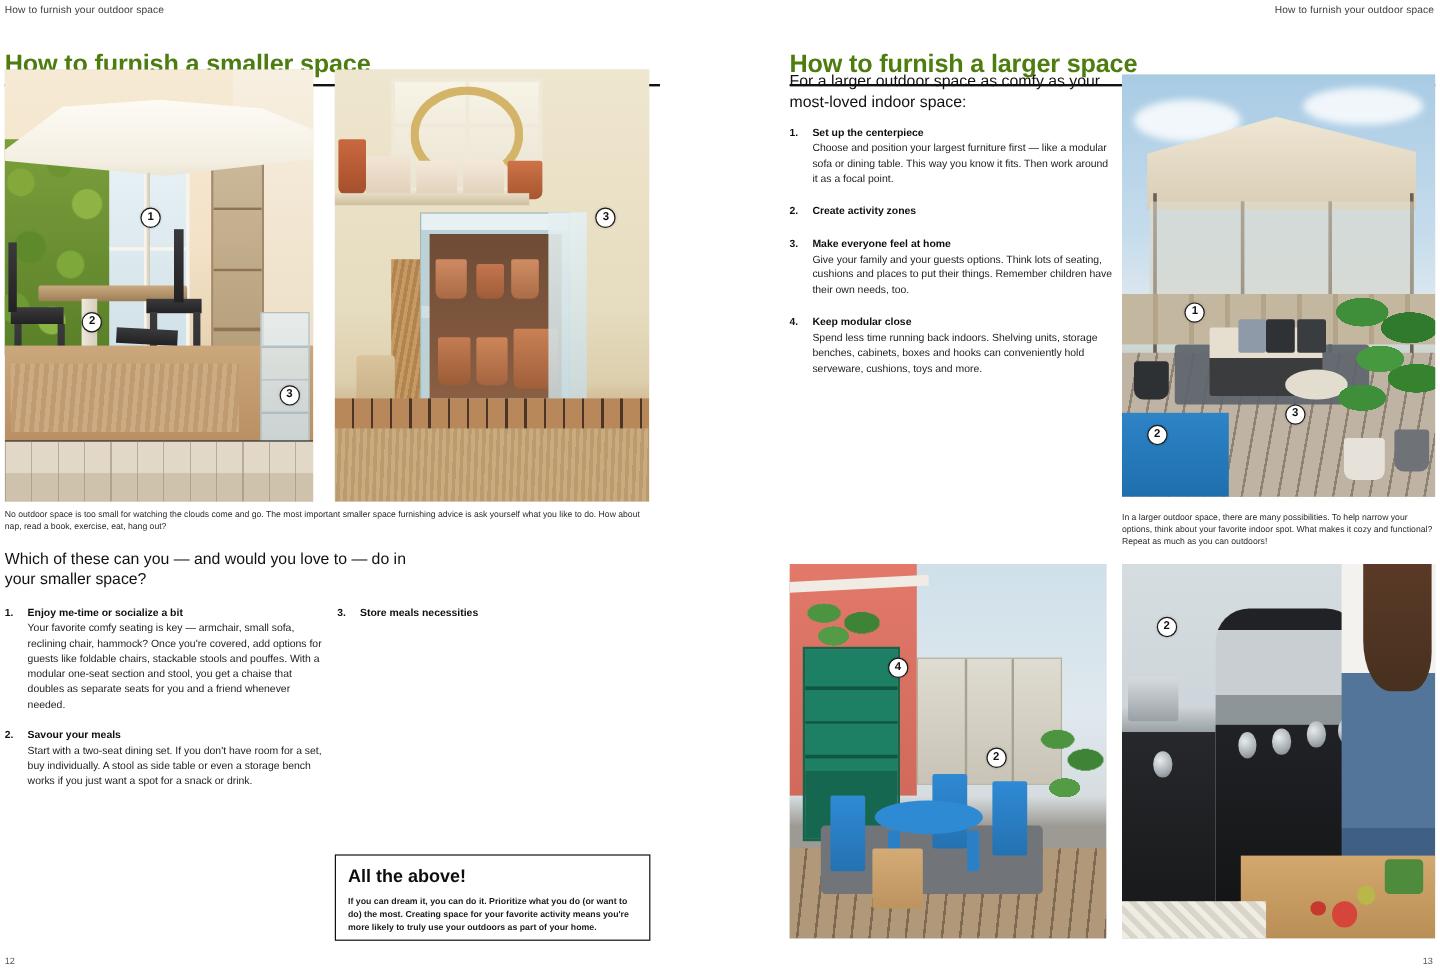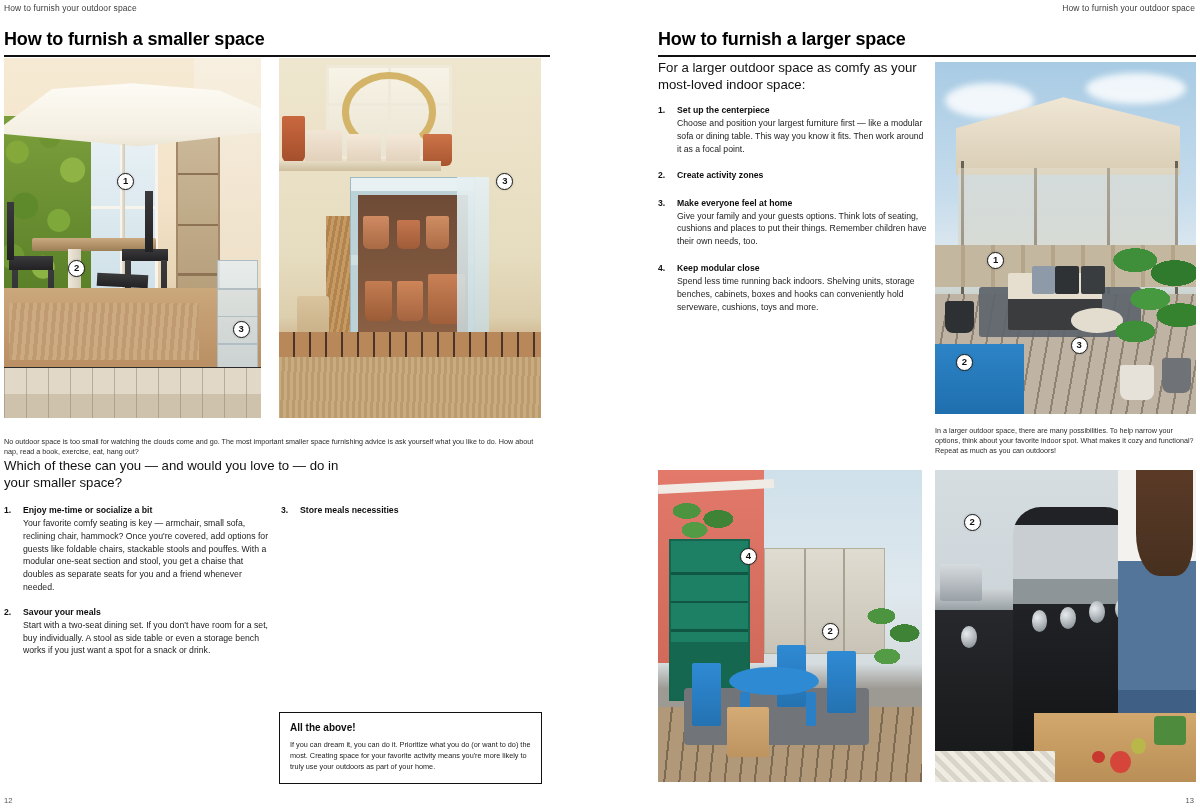--- a/index.html
+++ b/index.html
@@ -23,22 +23,22 @@
     position: absolute; top: 3px;
     font-size: 8.5px; color: #3c3c3c; letter-spacing: .1px;
     white-space: nowrap;
   }
   .runhead-left  { left: 4px; }
   .runhead-right { right: 5px; }
 
   
   .section-head { position: absolute; }
   .section-head h1 {
-    font-size: 18px; font-weight: bold; letter-spacing: -.15px;
-    line-height: 1.1; color: #000000;
+    font-size: 21px; font-weight: bold; letter-spacing: -.15px;
+    line-height: 1.1; color: #4d7c0f; margin-top: 12px;
   }
   .rule { height: 2px; background: #111; margin-top: 5px; }
 
   
   .photo {
     position: absolute; overflow: hidden;
     background: #d8d2c8;
   }
 
   
@@ -77,22 +77,22 @@
     font-size: 8.7px; font-weight: 700; line-height: 1.45;
     color: #0d0d0d; margin-bottom: .5px;
   }
   .ntext { font-size: 8.7px; line-height: 1.47; color: #1c1c1c; }
 
   
   .callout {
     position: absolute; border: 1.6px solid #111; background: #fff;
     padding: 9px 10px 10px 10px;
   }
-  .callout h3 { font-size: 10px; font-weight: 700; margin-bottom: 7px; color: #0d0d0d; }
-  .callout p  { font-size: 7.3px; line-height: 1.48; color: #1c1c1c; }
+  .callout h3 { font-size: 15px; font-weight: 700; margin-bottom: 7px; color: #0d0d0d; }
+  .callout p  { font-size: 7.3px; line-height: 1.48; color: #1c1c1c; font-weight: bold; }
 
   
   .folio { position: absolute; bottom: 6px; font-size: 7.6px; color: #555; }
   .folio-left  { left: 4px; }
   .folio-right { right: 6px; }
 
   
   .scene { position: absolute; inset: 0; }
 
   
@@ -340,21 +340,21 @@
         <div class="p2-pot" style="left:57%; top:60%; width:14%; height:14%; background:linear-gradient(180deg,#c98055,#a05f3a);"></div>
         <div class="p2-cover"></div>
         <div class="p2-sticks"></div>
         <div class="p2-sack"></div>
         <div class="p2-deck"></div>
         <div class="p2-rug"></div>
       </div>
       <span class="bubble" style="left:83%; top:32%;">3</span>
     </div>
 
-    <div class="caption" style="left:4px; top:424px; width:537px;margin-top:13px;">No outdoor space is too small for watching the clouds come and go. The most important smaller space furnishing advice is ask yourself what you like to do. How about nap, read a book, exercise, eat, hang out?</div>
+    <div class="caption" style="left:4px; top:424px; width:537px;">No outdoor space is too small for watching the clouds come and go. The most important smaller space furnishing advice is ask yourself what you like to do. How about nap, read a book, exercise, eat, hang out?</div>
 
     <div class="lead" style="left:4px; top:458px; width:360px;">Which of these can you — and would you love to — do in your smaller space?</div>
 
     <div class="nlist" style="left:4px; top:504px; width:265px;">
       <div class="nitem">
         <div class="nnum">1.</div>
         <div class="nbody">
           <div class="nhead">Enjoy me-time or socialize a bit</div>
           <div class="ntext">Your favorite comfy seating is key — armchair, small sofa, reclining chair, hammock? Once you're covered, add options for guests like foldable chairs, stackable stools and pouffes. With a modular one-seat section and stool, you get a chaise that doubles as separate seats for you and a friend whenever needed.</div>
         </div>

